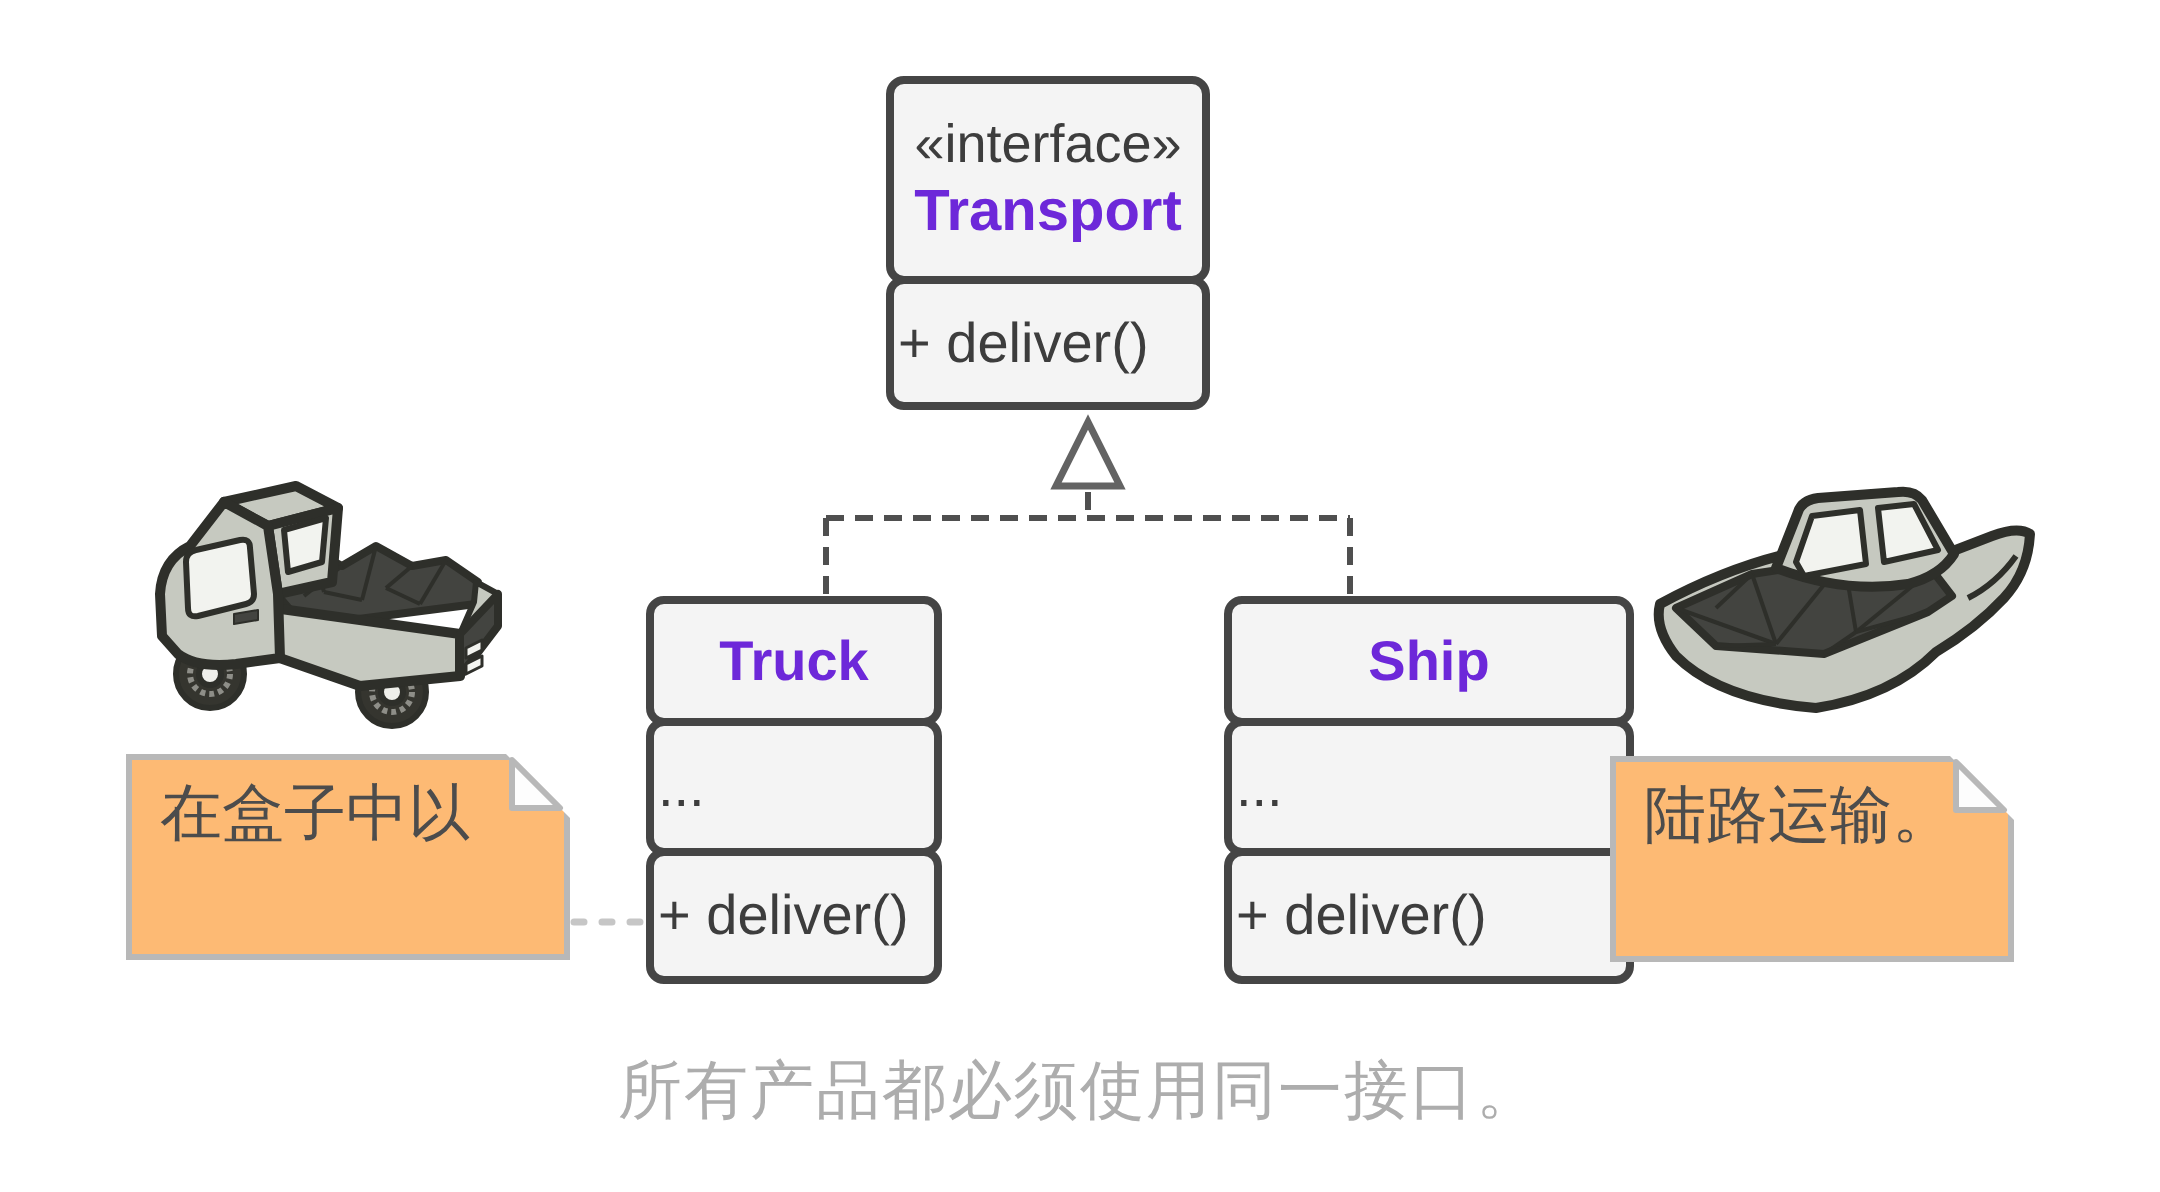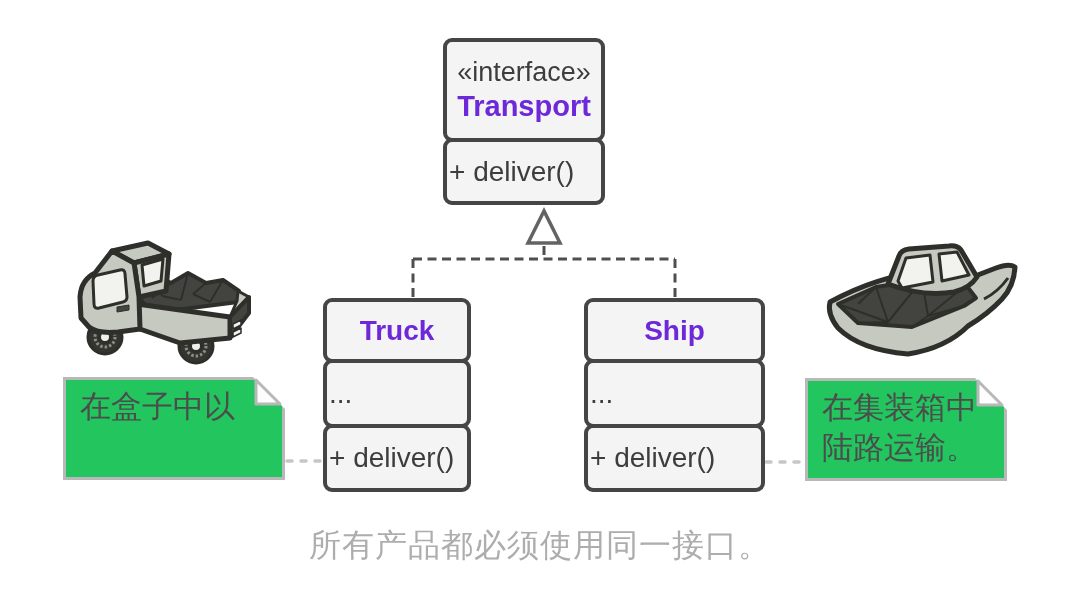--- a/index.html
+++ b/index.html
@@ -14,21 +14,21 @@
     box-sizing:border-box;border:4px solid #454545;border-radius:9px;
     background:#f4f4f4;position:relative;
   }
   .comp + .comp{margin-top:-4px;}
   .comp.title{display:flex;flex-direction:column;align-items:center;justify-content:center;}
   .comp.row{display:flex;align-items:center;padding-left:2px;}
   .stereo{font-size:27px;color:#3d3d3d;line-height:32px;}
   .cname{font-size:29px;font-weight:bold;color:#6d28d9;line-height:36px;}
   .mtext{font-size:28px;color:#3d3d3d;}
   .note{
-    position:absolute;box-sizing:border-box;background:#22c55e;
+    position:absolute;box-sizing:border-box;background:#fdba74;
     border:3px solid #b8b8b8;color:#4c4c4c;font-size:31px;line-height:40px;
     padding:7px 14px;
   }
   .note .fold{position:absolute;top:-3px;right:-3px;}
   .caption{
     position:absolute;top:524px;left:0;width:100%;text-align:center;
     font-size:32px;letter-spacing:1px;color:#adadad;
   }
 </style>
 </head>
@@ -122,42 +122,41 @@
       <div class="cname" style="font-size:28px">Truck</div>
     </div>
     <div class="comp row" style="height:69px">
       <span class="mtext">...</span>
     </div>
     <div class="comp row" style="height:68px">
       <span class="mtext">+ deliver()</span>
     </div>
   </div>
 
-  <div class="uml-box" style="left:584px;top:298px;width:181px">
+  <div class="uml-box" style="left:612px;top:298px;width:205px">
     <div class="comp title" style="height:65px">
       <div class="cname" style="font-size:28px">Ship</div>
     </div>
     <div class="comp row" style="height:69px">
       <span class="mtext">...</span>
     </div>
     <div class="comp row" style="height:68px">
       <span class="mtext">+ deliver()</span>
     </div>
   </div>
 
   <div class="note" style="left:63px;top:377px;width:222px;height:103px">
     <div>在盒子中以</div>
     <svg class="fold" width="32" height="32">
       <polygon points="0,0 32,0 32,32" fill="#ffffff"></polygon>
       <path d="M3,3 L27,27 L3,27 Z" fill="#fdfdfd" stroke="#b8b8b8" stroke-width="3" stroke-linejoin="round"></path>
     </svg>
   </div>
 
   <div class="note" style="left:805px;top:378px;width:202px;height:103px">
-    <div>在集装箱中</div>
     <div>陆路运输。</div>
     <svg class="fold" width="32" height="32">
       <polygon points="0,0 32,0 32,32" fill="#ffffff"></polygon>
       <path d="M3,3 L27,27 L3,27 Z" fill="#fdfdfd" stroke="#b8b8b8" stroke-width="3" stroke-linejoin="round"></path>
     </svg>
   </div>
 
   <div class="caption">所有产品都必须使用同一接口。</div>
 
 </div>

